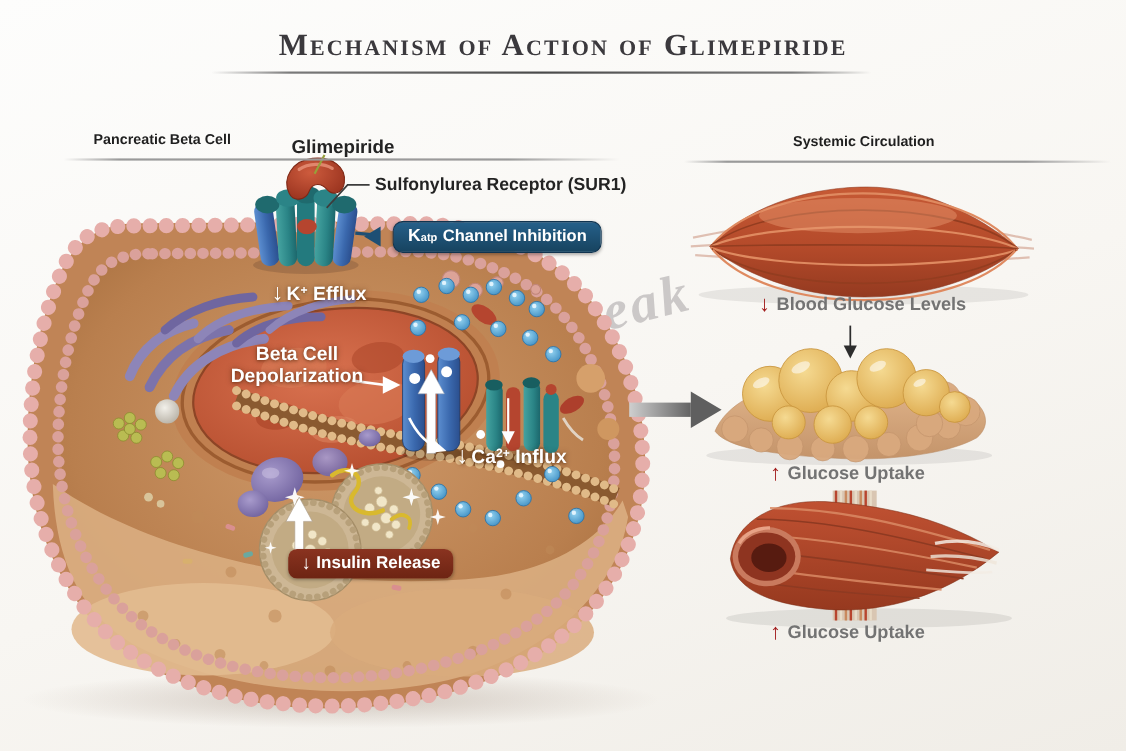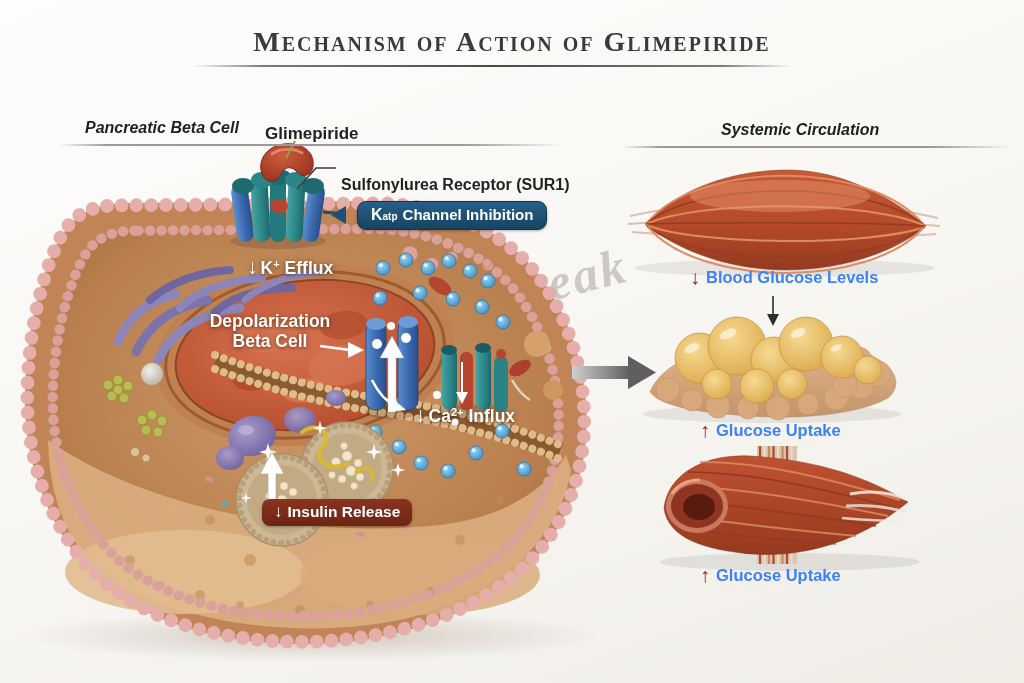--- a/index.html
+++ b/index.html
@@ -12,21 +12,21 @@
   svg{position:absolute;inset:0;z-index:2;}
   
   .title{
     top:26px;left:0;width:1024px;text-align:center;z-index:3;
     font-family:"Liberation Serif", serif;font-weight:bold;font-size:28px;
     font-variant:small-caps;letter-spacing:2px;color:#3b393d;
   }
   .title-rule{top:65px;left:192px;width:600px;height:2px;z-index:3;
     background:linear-gradient(90deg,rgba(90,90,90,0),#7a7a7a 12%,#4a4a4a 50%,#7a7a7a 88%,rgba(90,90,90,0));}
   
-  .heading{font-size:16px;font-weight:bold;color:#1f1f1f;z-index:3;font-style:italic;}
+  .heading{font-size:13px;font-weight:bold;color:#1f1f1f;z-index:3;}
   .rule{height:1.5px;z-index:3;
     background:linear-gradient(90deg,rgba(120,120,120,0),#9a9a9a 10%,#9a9a9a 80%,rgba(120,120,120,0));}
   
   .lbl{font-size:16px;font-weight:bold;color:#232323;z-index:3;}
   
   .wlbl{color:#fff;font-weight:bold;font-size:17.5px;z-index:3;
     text-shadow:0 1px 3px rgba(70,35,10,.6),0 0 6px rgba(70,35,10,.35);}
   .wlbl .arrow{font-size:21px;font-weight:800;margin-right:3px;}
   .sup{font-size:11px;vertical-align:6px;}
   .sub{font-size:10px;vertical-align:-4px;}
@@ -43,21 +43,21 @@
     background:linear-gradient(#8a3320,#6d2413);border-radius:8px;
     padding:3px 12px 4px;color:#fff;font-weight:bold;font-size:15.5px;
     box-shadow:0 1px 3px rgba(0,0,0,.3);
   }
   .badge-insulin .arrow{font-size:17px;margin-right:5px;}
   
   .depol{top:311px;left:195px;width:150px;text-align:center;line-height:1.16;}
   
   .sys-item{display:flex;align-items:center;z-index:3;}
   .sys-item .r-arrow{font-size:20px;font-weight:800;color:#a21d1d;margin-right:6px;}
-  .sys-item .s-lbl{font-size:16.5px;font-weight:bold;color:#3b82f6;}
+  .sys-item .s-lbl{font-size:16.5px;font-weight:bold;color:#737373;}
   
   .watermark{
     top:258px;left:442px;z-index:1;
     font-family:"Liberation Serif", serif;font-style:italic;font-weight:bold;
     font-size:50px;letter-spacing:3px;color:#8e898c;opacity:.42;
     transform:rotate(-14deg);
   }
 </style>
 </head>
 <body>
@@ -481,35 +481,35 @@
   </g>
 </svg>
 
 <div class="abs title">Mechanism of Action of Glimepiride</div>
 <div class="abs title-rule"></div>
 
 <div class="abs heading" style="top:119px;left:85px;">Pancreatic Beta Cell</div>
 <div class="abs rule" style="top:144px;left:58px;width:505px;"></div>
 
 <div class="abs lbl" style="top:124px;left:253px;font-size:17px;margin-left:12px;">Glimepiride</div>
-<div class="abs lbl" style="top:176px;left:341px;">Sulfonylurea Receptor (SUR1)</div>
+<div class="abs lbl" style="top:160px;left:341px;">Sulfonylurea Receptor (SUR1)</div>
 
 <div class="abs badge-katp">
   <span style="font-size:16px;">K</span>
     <span class="sub">atp</span>
     <span class="gap">Channel Inhibition</span>
 </div>
 
 <div class="abs wlbl" style="top:255px;left:247px;">
   <span class="arrow">↓</span><span>K</span><span class="sup">+</span><span class="gap">Efflux</span>
 </div>
 
 <div class="abs wlbl depol">
+  <div>Beta Cell</div>
   <div>Depolarization</div>
-  <div>Beta Cell</div>
 </div>
 
 <div class="abs wlbl" style="top:403px;left:415px;">
   <span class="arrow">↓</span><span>Ca</span><span class="sup">2+</span><span class="gap">Influx</span>
 </div>
 
 <div class="abs badge-insulin">
   <span class="arrow">↓</span>
     <span>Insulin Release</span>
 </div>

